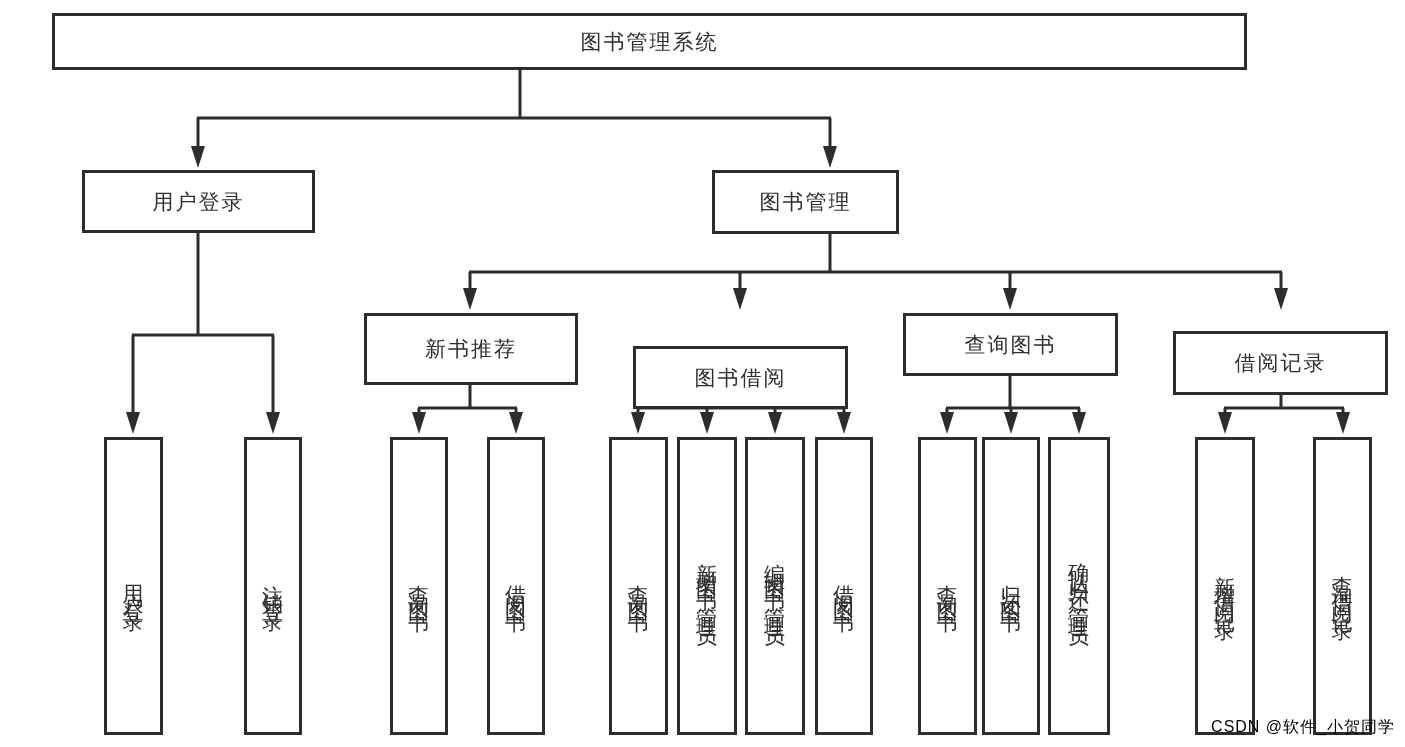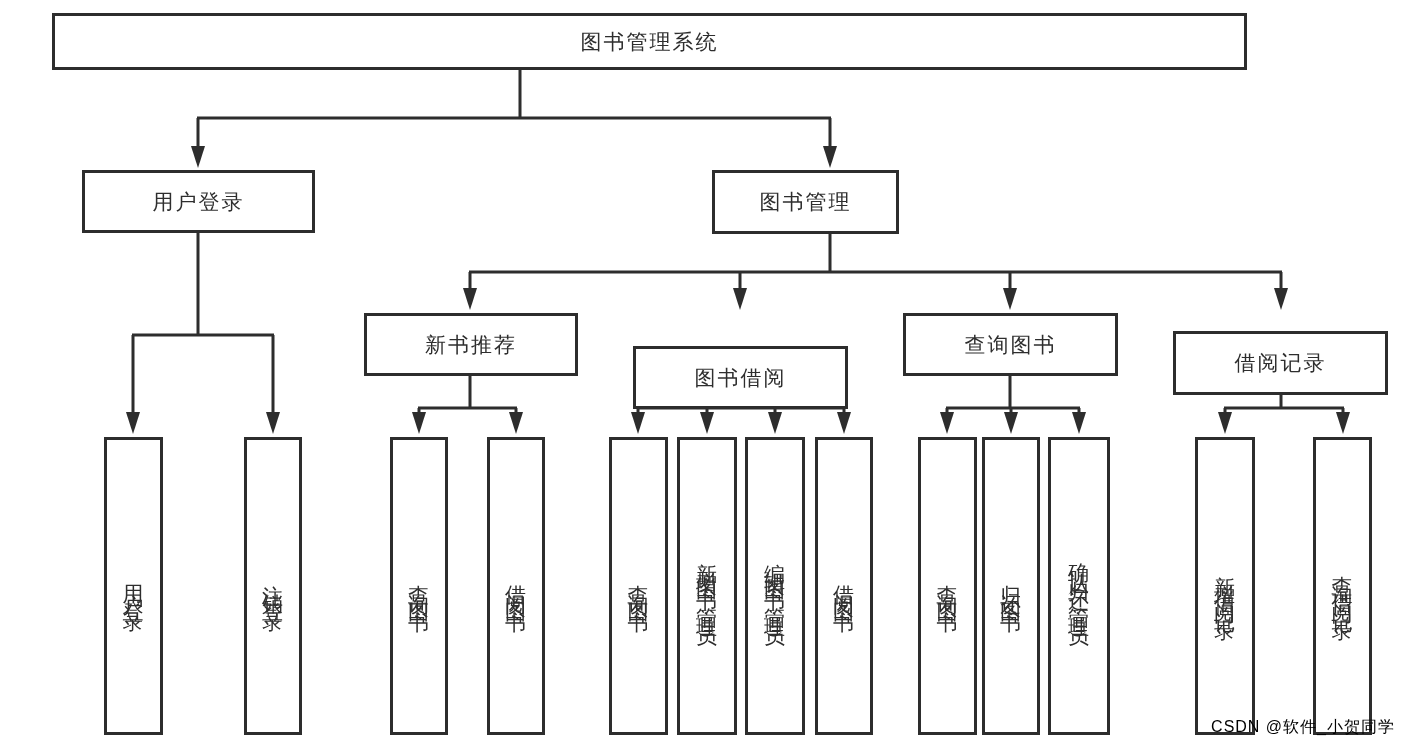--- a/index.html
+++ b/index.html
@@ -115,21 +115,21 @@
     <span>图书管理系统</span>
   </div>
 
   <div class="node h" style="left:82px; top:170px; width:233px; height:63px;">
     <span>用户登录</span>
   </div>
   <div class="node h" style="left:712px; top:170px; width:187px; height:64px;">
     <span>图书管理</span>
   </div>
 
-  <div class="node h" style="left:364px; top:313px; width:214px; height:63px;">
+  <div class="node h" style="left:364px; top:313px; width:214px; height:72px;">
     <span>新书推荐</span>
   </div>
   <div class="node h" style="left:633px; top:313px; width:215px; height:63px;margin-top:33px;">
     <span>图书借阅</span>
   </div>
   <div class="node h" style="left:903px; top:313px; width:215px; height:63px;">
     <span>查询图书</span>
   </div>
   <div class="node h" style="left:1173px; top:331px; width:215px; height:64px;">
     <span>借阅记录</span>

